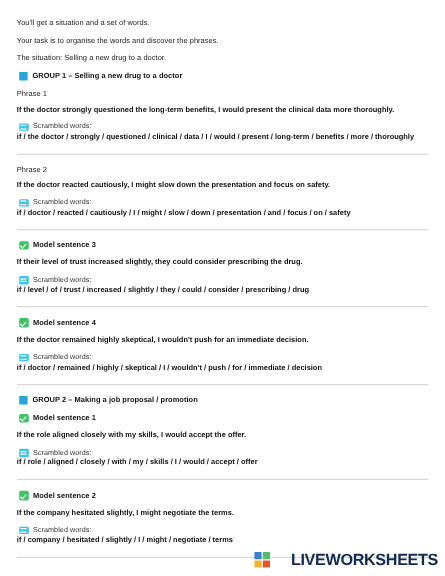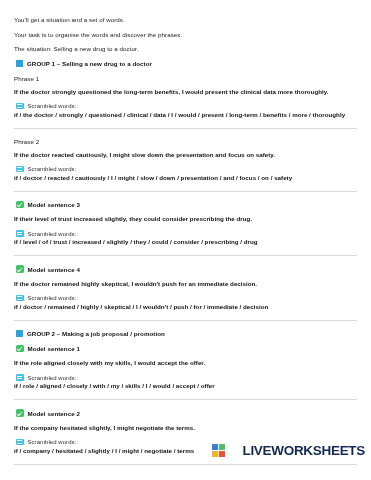--- a/index.html
+++ b/index.html
@@ -141,21 +141,21 @@
     margin: 0;
   }
   .divider {
     border: 0;
     border-top: 0.8px solid #d8d8d8;
     margin: 9px 0 9px 0;
   }
   .footer-logo {
     position: absolute;
     right: 6px;
-    bottom: 22px;
+    bottom: 6px;
     display: flex;
     align-items: center;
     gap: 17px;
     justify-content: center;
   }
   .logo-grid {
     width: 13px;
     height: 13px;
     display: grid;
     grid-template-columns: 1fr 1fr;

